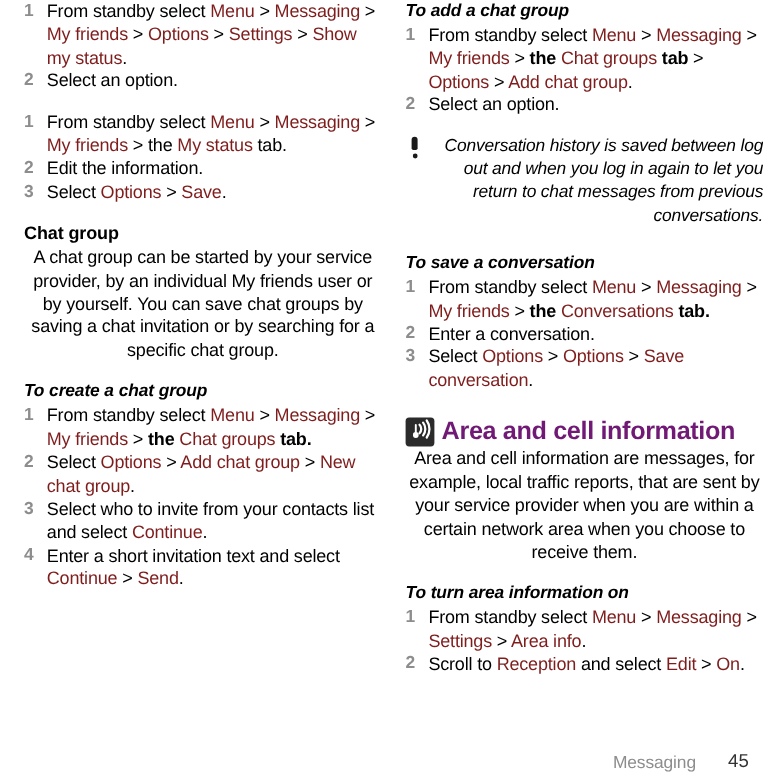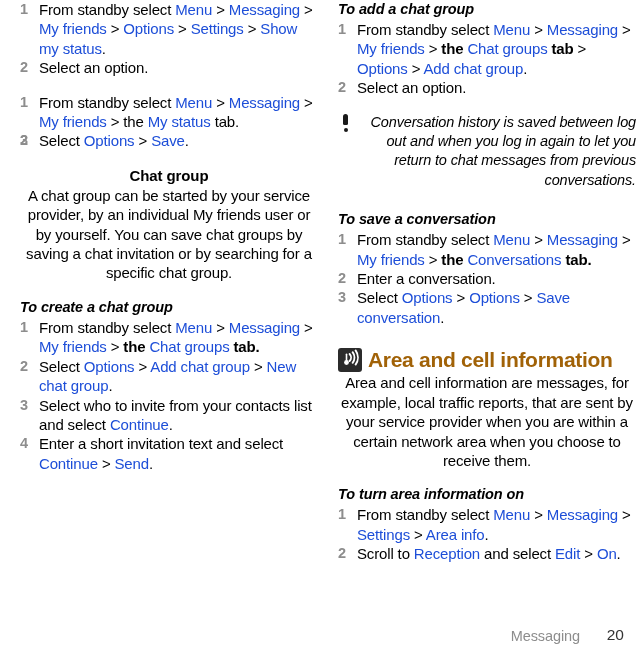--- a/index.html
+++ b/index.html
@@ -35,21 +35,20 @@
     line-height: 19px;
     margin: 0 0 1px 0;
     letter-spacing: -0.1px;
   }
   .sec-title {
     font-weight: bold;
     font-size: 15px;
     line-height: 20px;
     margin: 0 0 0 0;
     letter-spacing: -0.1px;
-    text-align: center;
   }
   .body-text {
     font-size: 15px;
     line-height: 19.4px;
     margin: 0;
     letter-spacing: -0.15px;
     text-align: center;
   }
   .steps {
     list-style: none;
@@ -67,21 +66,21 @@
   .step > .num {
     position: absolute;
     left: 0;
     top: 0;
     width: 14px;
     text-align: left;
     color: #8d8d8d;
     font-weight: bold;
     font-size: 14.5px;
   }
-  .lnk { color: #1d4ed8; }
+  .lnk { color: #7f1d1d; }
   .b   { font-weight: bold; }
   .gap-md { height: 15px; }
   .gap-lg { height: 20px; }
 
   
   .note {
     position: relative;
     padding-left: 28px;
     font-style: italic;
     font-size: 14.5px;
@@ -125,21 +124,21 @@
     position: absolute;
     left: 0;
     top: 1px;
     width: 24px;
     height: 24px;
     background: #2b2b2b;
     border-radius: 3px;
     overflow: hidden;
   }
   .major-title {
-    color: #a16207;
+    color: #701a75;
     font-weight: bold;
     font-size: 21px;
     line-height: 26px;
     letter-spacing: -0.3px;
     margin: 0;
   }
 
   
   .footer {
     position: absolute;
@@ -174,21 +173,21 @@
 
     <ol class="steps">
         <li class="step"><span class="num">1</span><span><span>From standby select </span><span class="lnk">Menu</span><span> &gt; </span><span class="lnk">Messaging</span><span> &gt; </span><span class="lnk">My friends</span><span> &gt; </span><span class="lnk">Options</span><span> &gt; </span><span class="lnk">Settings</span><span> &gt; </span><span class="lnk">Show my status</span><span>.</span></span></li>
         <li class="step"><span class="num">2</span><span><span>Select an option.</span></span></li>
       </ol>
 
     <div class="gap-md"></div>
 
     <ol class="steps">
         <li class="step"><span class="num">1</span><span><span>From standby select </span><span class="lnk">Menu</span><span> &gt; </span><span class="lnk">Messaging</span><span> &gt; </span><span class="lnk">My friends</span><span> &gt; </span><span>the </span><span class="lnk">My status</span><span> tab.</span></span></li>
-        <li class="step"><span class="num">2</span></li>
+        <li class="step"><span class="num">2</span><span><span>Edit the information.</span></span></li>
         <li class="step"><span class="num">3</span><span><span>Select </span><span class="lnk">Options</span><span> &gt; </span><span class="lnk">Save</span><span>.</span></span></li>
       </ol>
 
     <div class="gap-md"></div>
 
     <h2 class="sec-title">Chat group</h2>
     <p class="body-text">A chat group can be started by your service provider, by an individual My friends user or by yourself. You can save chat groups by saving a chat invitation or by searching for a specific chat group.</p>
 
     <div class="gap-md"></div>
 
@@ -250,16 +249,16 @@
     <h3 class="proc-title">To turn area information on</h3>
     <ol class="steps">
         <li class="step"><span class="num">1</span><span><span>From standby select </span><span class="lnk">Menu</span><span> &gt; </span><span class="lnk">Messaging</span><span> &gt; </span><span class="lnk">Settings</span><span> &gt; </span><span class="lnk">Area info</span><span>.</span></span></li>
         <li class="step"><span class="num">2</span><span><span>Scroll to </span><span class="lnk">Reception</span><span> and select </span><span class="lnk">Edit</span><span> &gt; </span><span class="lnk">On</span><span>.</span></span></li>
       </ol>
 
   </div>
 
   <div class="footer">
     <span class="footer-label">Messaging</span>
-    <span class="footer-page">20</span>
+    <span class="footer-page">45</span>
   </div>
 
 </div>
 
 </body></html>

